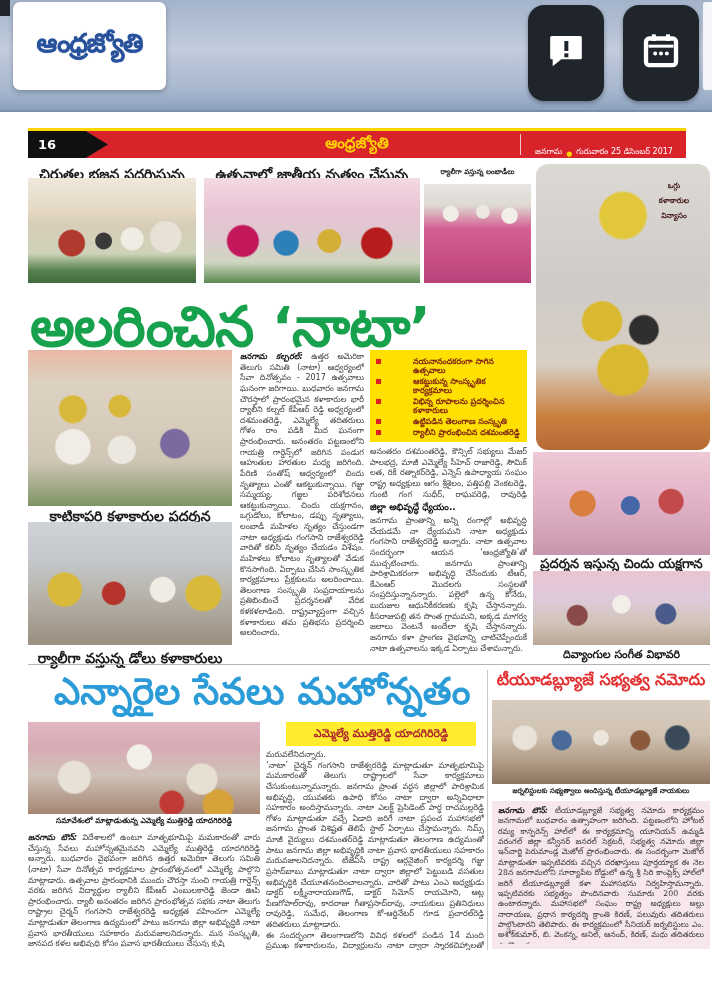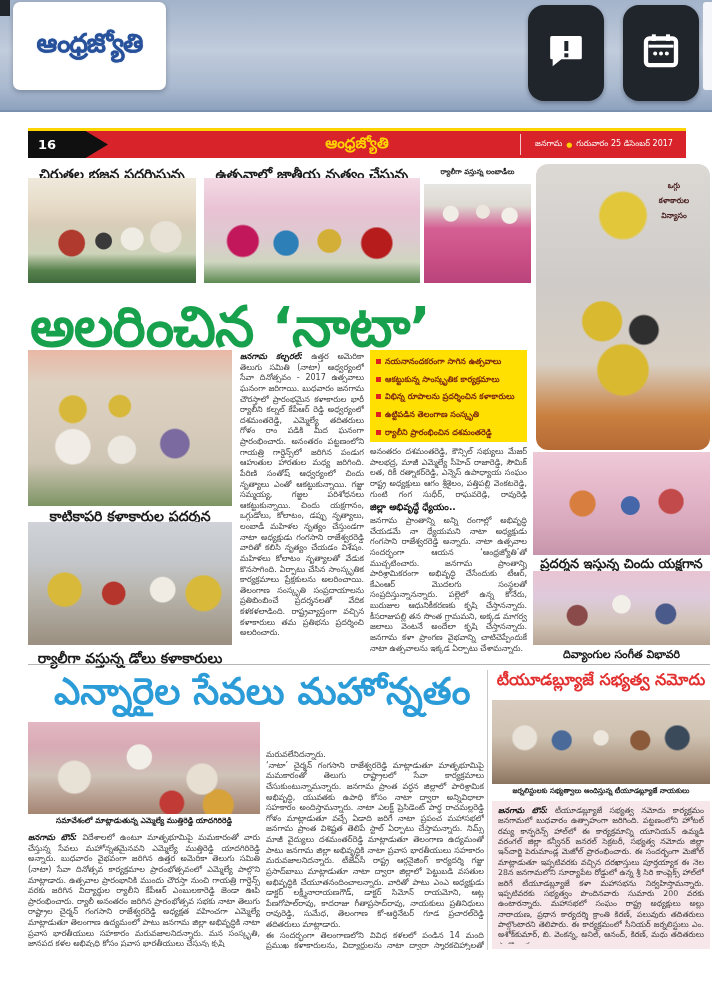--- a/index.html
+++ b/index.html
@@ -30,21 +30,21 @@
   .mast-yellow{left:28px;top:128px;width:658px;height:3px;background:#ffd400;}
   .masthead{left:28px;top:131px;width:658px;height:27px;background:#d8232a;}
   .pennant{position:absolute;left:0;top:0;width:80px;height:27px;background:#101010;
     clip-path:polygon(0 0,72% 0,100% 50%,72% 100%,0 100%);
     display:flex;align-items:center;}
   .pennant span{color:#fff;font-size:13px;font-weight:700;padding-left:10px;text-align:center;}
   .mast-title{position:absolute;left:0;top:0;width:100%;height:100%;display:flex;
     align-items:center;justify-content:center;color:#ffd400;font-size:15px;font-weight:800;}
   .mast-sep{position:absolute;left:492px;top:3px;width:1px;height:21px;background:rgba(255,255,255,.75);}
   .mast-date{position:absolute;left:497px;top:0;width:158px;height:100%;display:flex;
-    align-items:center;justify-content:center;gap:4px;color:#ffffff;font-size:8px;}
+    align-items:flex-end;justify-content:center;gap:4px;color:#ffffff;font-size:8px;}
   .mast-date .dot{color:#ffd400;font-size:7px;}
 
   
   .cap{font-size:14px;font-weight:700;color:#1a1a1a;text-align:center;line-height:1.15;}
   .body-txt{font-size:8px;line-height:1.33;color:#3b3b3b;text-align:justify;overflow:hidden;
     white-space:pre-line;}
   .lead{font-weight:800;color:#111;font-style:italic;}
 
   
   .ph{overflow:hidden;}
@@ -115,21 +115,21 @@
   .hl-blue{left:30px;top:670px;width:454px;height:50px;color:#2b9cd8;font-size:37px;
     font-weight:800;line-height:1.2;white-space:nowrap;overflow:hidden;}
   .hl-red{left:492px;top:670px;width:218px;height:26px;color:#e23030;font-size:16px;
     font-weight:800;text-align:center;white-space:nowrap;overflow:hidden;}
 
   
   .ybox{left:370px;top:350px;width:157px;height:92px;background:#ffe000;padding:7px 6px 5px 6px;
     display:flex;flex-direction:column;justify-content:space-between;}
   .hl-row{display:flex;align-items:flex-start;gap:4px;}
   .hl-sq{width:5px;height:5px;background:#e02020;margin-top:2px;flex:0 0 auto;}
-  .hl-tx{font-size:8px;font-weight:800;color:#7a1d15;line-height:1.15;}
+  .hl-tx{font-size:8px;font-weight:800;color:#7a1d15;line-height:1.15;margin-left:28px;}
 
   .subhead-strip{left:286px;top:722px;width:190px;height:24px;background:#ffec2e;
     display:flex;align-items:center;justify-content:center;color:#b02330;font-weight:800;font-size:11px;}
   .col-subhead{font-size:9px;font-weight:800;color:#111;}
 
   .divider-h{left:28px;top:664px;width:682px;height:1px;background:#b5b5b5;}
   .divider-v{left:487px;top:670px;width:1px;height:280px;background:#c8c8c8;}
 
   .pinkbox{left:492px;top:801px;width:218px;height:148px;background:#f7e7ea;padding:5px 6px;}
   .pinkbox .body-txt{font-size:7.8px;}
@@ -247,20 +247,21 @@
     <div class="abs ph ph-divyangula" style="left:533px;top:459px;width:177px;height:74px;"></div>
     <div class="abs cap" style="left:533px;top:537px;width:177px;font-size:11px;">దివ్యాంగుల సంగీత విభావరి</div>
 
     <div class="abs divider-h" style="top:552px;"></div>
 
     <div class="abs hl-blue" style="top:558px;margin-left:24px;">ఎన్నారైల సేవలు మహోన్నతం</div>
     <div class="abs ph ph-mla" style="left:28px;top:610px;width:232px;height:92px;"></div>
     <div class="abs cap" style="left:28px;top:705px;width:232px;font-size:7.5px;">సమావేశంలో మాట్లాడుతున్న ఎమ్మెల్యే ముత్తిరెడ్డి యాదగిరిరెడ్డి</div>
     <div class="abs body-txt" style="left:28px;top:721px;width:232px;height:114px;"><span class="lead">జనగామ టౌన్:</span><span> విదేశాలలో ఉంటూ మాతృభూమిపై మమకారంతో వారు చేస్తున్న సేవలు మహోన్నతమైనవని ఎమ్మెల్యే ముత్తిరెడ్డి యాదగిరిరెడ్డి అన్నారు. బుధవారం వైభవంగా జరిగిన ఉత్తర అమెరికా తెలుగు సమితి (నాటా) సేవా దినోత్సవ కార్యక్రమాల ప్రారంభోత్సవంలో ఎమ్మెల్యే పాల్గొని మాట్లాడారు. ఉత్సవాల ప్రారంభానికి ముందు చౌరస్తా నుంచి గాయత్రి గార్డెన్స్ వరకు జరిగిన విద్యార్థుల ర్యాలీని కేపీఆర్ ఎంబులకారెడ్డి జెండా ఊపి ప్రారంభించారు. ర్యాలీ అనంతరం జరిగిన ప్రారంభోత్సవ సభకు నాటా తెలుగు రాష్ట్రాల చైర్మన్ గంగసాని రాజేశ్వరరెడ్డి అధ్యక్షత వహించగా ఎమ్మెల్యే మాట్లాడుతూ తెలంగాణ ఉద్యమంలో పాటు జనగామ జిల్లా అభివృద్ధికి నాటా ప్రవాస భారతీయులు సహకారం మరువజాలనిదన్నారు. మన సంస్కృతి, జానపద కళల అభివృద్ధి కోసం ప్రవాస భారతీయులు చేస్తున్న కృషి</span></div>
 
+    <div class="abs subhead-strip" style="top:610px;">ఎమ్మెల్యే ముత్తిరెడ్డి యాదగిరిరెడ్డి</div>
     <div class="abs body-txt" style="left:266px;top:638px;width:218px;height:200px;">మరువలేనిదన్నారు.
 ‘నాటా’ చైర్మన్ గంగసాని రాజేశ్వరరెడ్డి మాట్లాడుతూ మాతృభూమిపై మమకారంతో తెలుగు రాష్ట్రాలలో సేవా కార్యక్రమాలు చేసుకుంటున్నామన్నారు. జనగామ ప్రాంత వర్ధన జిల్లాలో పారిశ్రామిక అభివృద్ధి, యువతకు ఉపాధి కోసం నాటా ద్వారా అన్నివిధాలా సహకారం అందిస్తామన్నారు. నాటా ఎలక్ట్ ప్రెసిడెంట్ పార్థ రాచమల్లరెడ్డి గోళం మాట్లాడుతూ వచ్చే ఏడాది జరిగే నాటా ప్రపంచ మహాసభలో జనగామ ప్రాంత విశిష్టత తెలిపే స్టాల్ ఏర్పాటు చేస్తామన్నారు. నిమ్స్ మాజీ వైద్యులు దశమంతర్‌రెడ్డి మాట్లాడుతూ తెలంగాణ ఉద్యమంతో పాటు జనగామ జిల్లా అభివృద్ధికి నాటా ప్రవాస భారతీయులు సహకారం మరువజాలనిదన్నారు. టీజేఏసీ రాష్ట్ర ఆర్గనైజింగ్ కార్యదర్శి గజ్జు ప్రసాద్‌బాబు మాట్లాడుతూ నాటా ద్వారా జిల్లాలో పెట్టుబడి వసతుల అభివృద్ధికి చేయూతనందించాలన్నారు. వారితో పాటు ఎంఎ అధ్యక్షుడు డాక్టర్ లక్ష్మీనారాయణగౌడ్, డాక్టర్ సిమోన్ రాయమోని, ఆట్ల పేణగోపాల్‌రావు, కాదరాజు గీతాప్రసాద్‌రావు, నాయకులు ప్రతినిధులు రావురెడ్డి, సుమేధ, తెలంగాణ కో-ఆర్డినేటర్ గూడ ప్రచారల్‌రెడ్డి తదితరులు మాట్లాడారు.
 ఈ సందర్భంగా తెలంగాణలోని వివిధ కళలలో పండిన 14 మంది ప్రముఖ కళాకారులను, విద్యార్థులను నాటా ద్వారా స్మారకచిహ్నాలతో అభినందించారు. కార్యక్రమంలో ఎంపీపీ వైరాగని యాదగిరి, జడ్పీటీసీలు గుంపాటి రుషితారెడ్డి, బారై విజయ, జీడిప్పు, మొగల సిద్ధిగౌడ్, ఎట్టి దస్తగిర్, మాజీ ఎమ్మెల్యే సీహెచ్ రాజారెడ్డి, పిట్ల బాబు, బరిని ఆగారెడ్డి పాల్గొన్నారు.</div>
 
     <div class="abs divider-v" style="top:558px;"></div>
 
     <div class="abs hl-red" style="top:558px;">టీయూడబ్ల్యూజే సభ్యత్వ నమోదు</div>
     <div class="abs ph ph-tuwj" style="left:492px;top:588px;width:218px;height:84px;"></div>
     <div class="abs cap" style="left:492px;top:675px;width:218px;font-size:7px;">జర్నలిస్టులకు సభ్యత్వాలు అందిస్తున్న టీయూడబ్ల్యూజే నాయకులు</div>
     <div class="abs pinkbox" style="top:689px;">

